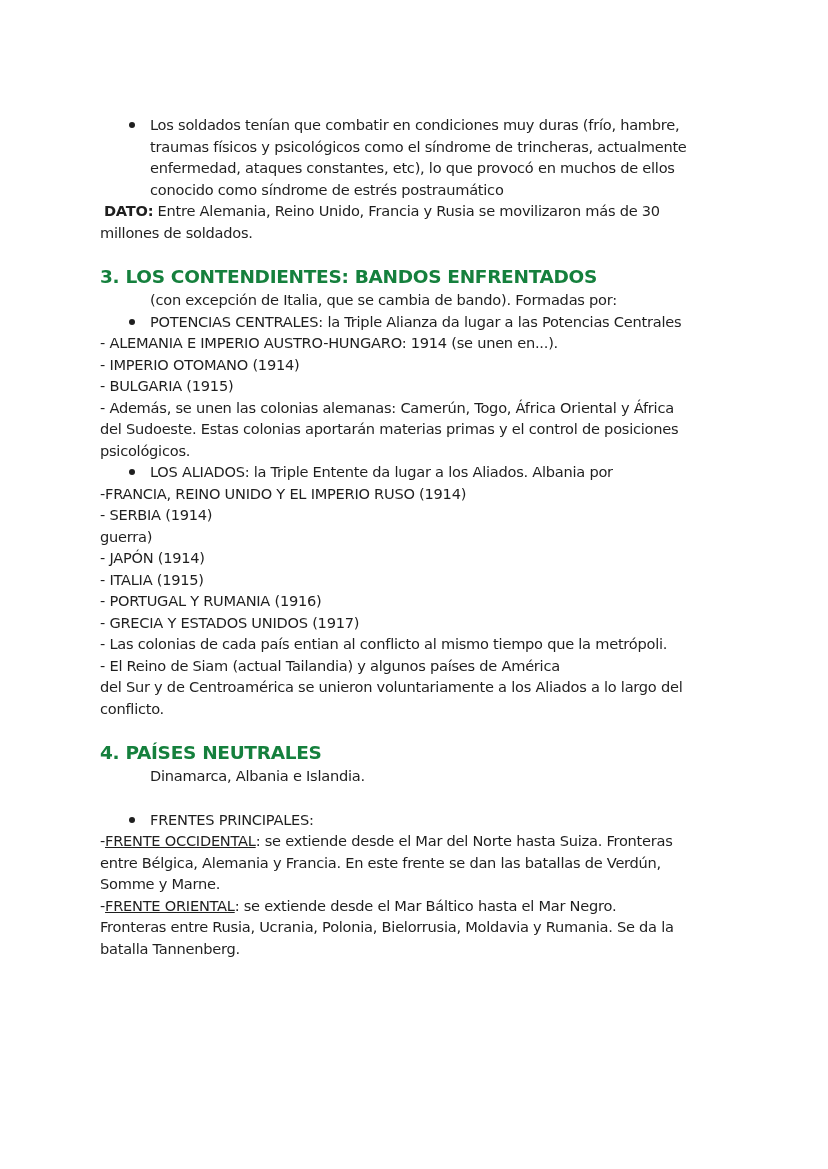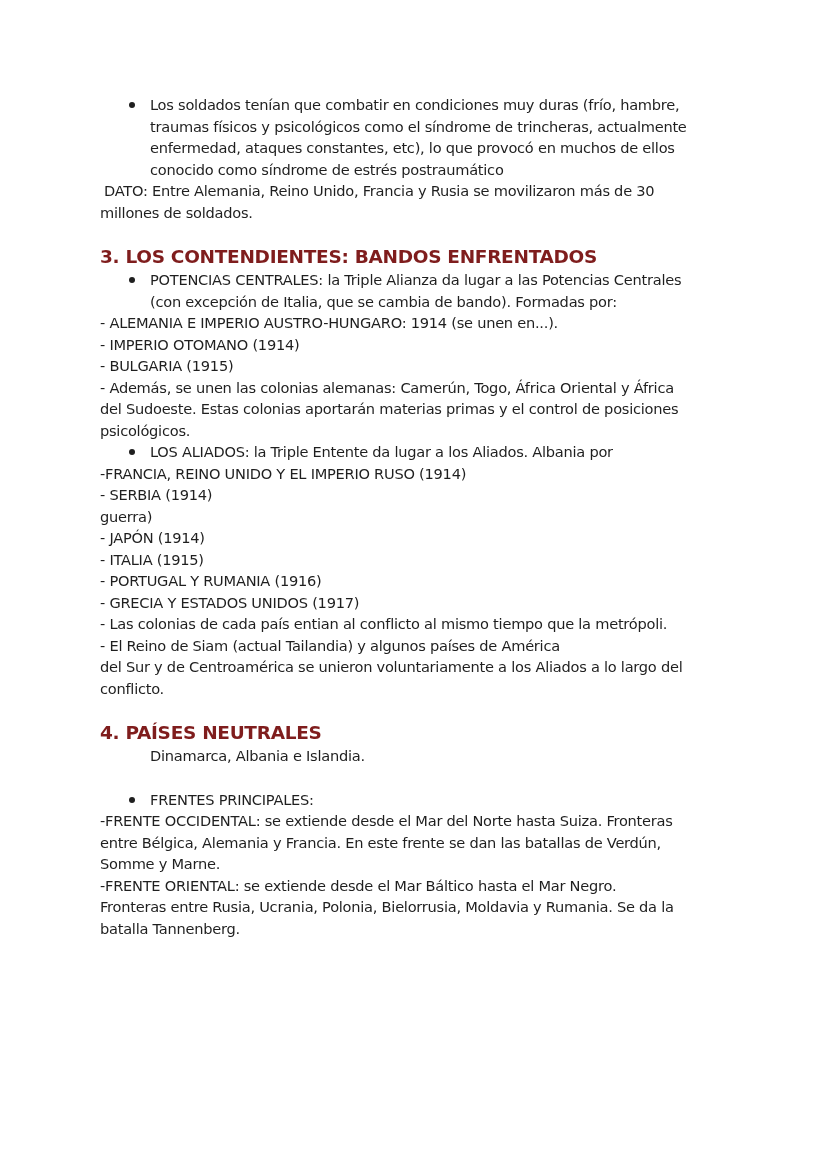--- a/index.html
+++ b/index.html
@@ -1,25 +1,25 @@
 <!DOCTYPE html>
 <html><head>
 <meta charset="utf-8">
 <style>
   html, body { margin: 0; padding: 0; background: #ffffff; }
   body { width: 828px; height: 1169px; position: relative; overflow: hidden;
          font-family: "DejaVu Sans", sans-serif; color: #1f1f1f; }
-  .page { position: absolute; left: 100px; top: 94px; width: 640px; }
+  .page { position: absolute; left: 100px; top: 114px; width: 640px; }
   .line { font-size: 14.6px; line-height: 21.5px; white-space: nowrap; letter-spacing: -0.25px; }
   .bullet-line { position: relative; padding-left: 50px; }
   .bullet-dot { position: absolute; left: 29px; top: 8px; width: 6px; height: 6px; border-radius: 50%; background: #1f1f1f; }
   .cont { padding-left: 50px; }
-  .heading { font-size: 18.5px; font-weight: bold; line-height: 24px; color: #7f1d1d; letter-spacing: -0.3px; white-space: nowrap; }
-  .dato-label { font-weight: normal; }
-  .u { }
+  .heading { font-size: 18.5px; font-weight: bold; line-height: 24px; color: #15803d; letter-spacing: -0.3px; white-space: nowrap; }
+  .dato-label { font-weight: bold; }
+  .u { text-decoration: underline; }
   .gap { height: 21px; }
 </style>
 </head>
 <body>
 
 <div class="page">
 
   <div class="line bullet-line">
     <span class="bullet-dot"></span>
     <span>Los soldados tenían que combatir en condiciones muy duras (frío, hambre,</span>
@@ -28,25 +28,25 @@
   <div class="line cont">enfermedad, ataques constantes, etc), lo que provocó en muchos de ellos</div>
   <div class="line cont">conocido como síndrome de estrés postraumático</div>
   <div class="line" style="padding-left:4px">
     <span class="dato-label">DATO:</span><span> Entre Alemania, Reino Unido, Francia y Rusia se movilizaron más de 30</span>
   </div>
   <div class="line">millones de soldados.</div>
 
   <div class="gap" style="height:22px"></div>
 
   <div class="heading">3. LOS CONTENDIENTES: BANDOS ENFRENTADOS</div>
+  <div class="line cont">(con excepción de Italia, que se cambia de bando). Formadas por:</div>
   <div class="line bullet-line">
     <span class="bullet-dot"></span>
     <span>POTENCIAS CENTRALES: la Triple Alianza da lugar a las Potencias Centrales</span>
   </div>
-  <div class="line cont">(con excepción de Italia, que se cambia de bando). Formadas por:</div>
   <div class="line">- ALEMANIA E IMPERIO AUSTRO-HUNGARO: 1914 (se unen en...).</div>
   <div class="line">- IMPERIO OTOMANO (1914)</div>
   <div class="line">- BULGARIA (1915)</div>
   <div class="line">- Además, se unen las colonias alemanas: Camerún, Togo, África Oriental y África</div>
   <div class="line">del Sudoeste. Estas colonias aportarán materias primas y el control de posiciones</div>
   <div class="line">psicológicos.</div>
   <div class="line bullet-line">
     <span class="bullet-dot"></span>
     <span>LOS ALIADOS: la Triple Entente da lugar a los Aliados. Albania por</span>
   </div>

